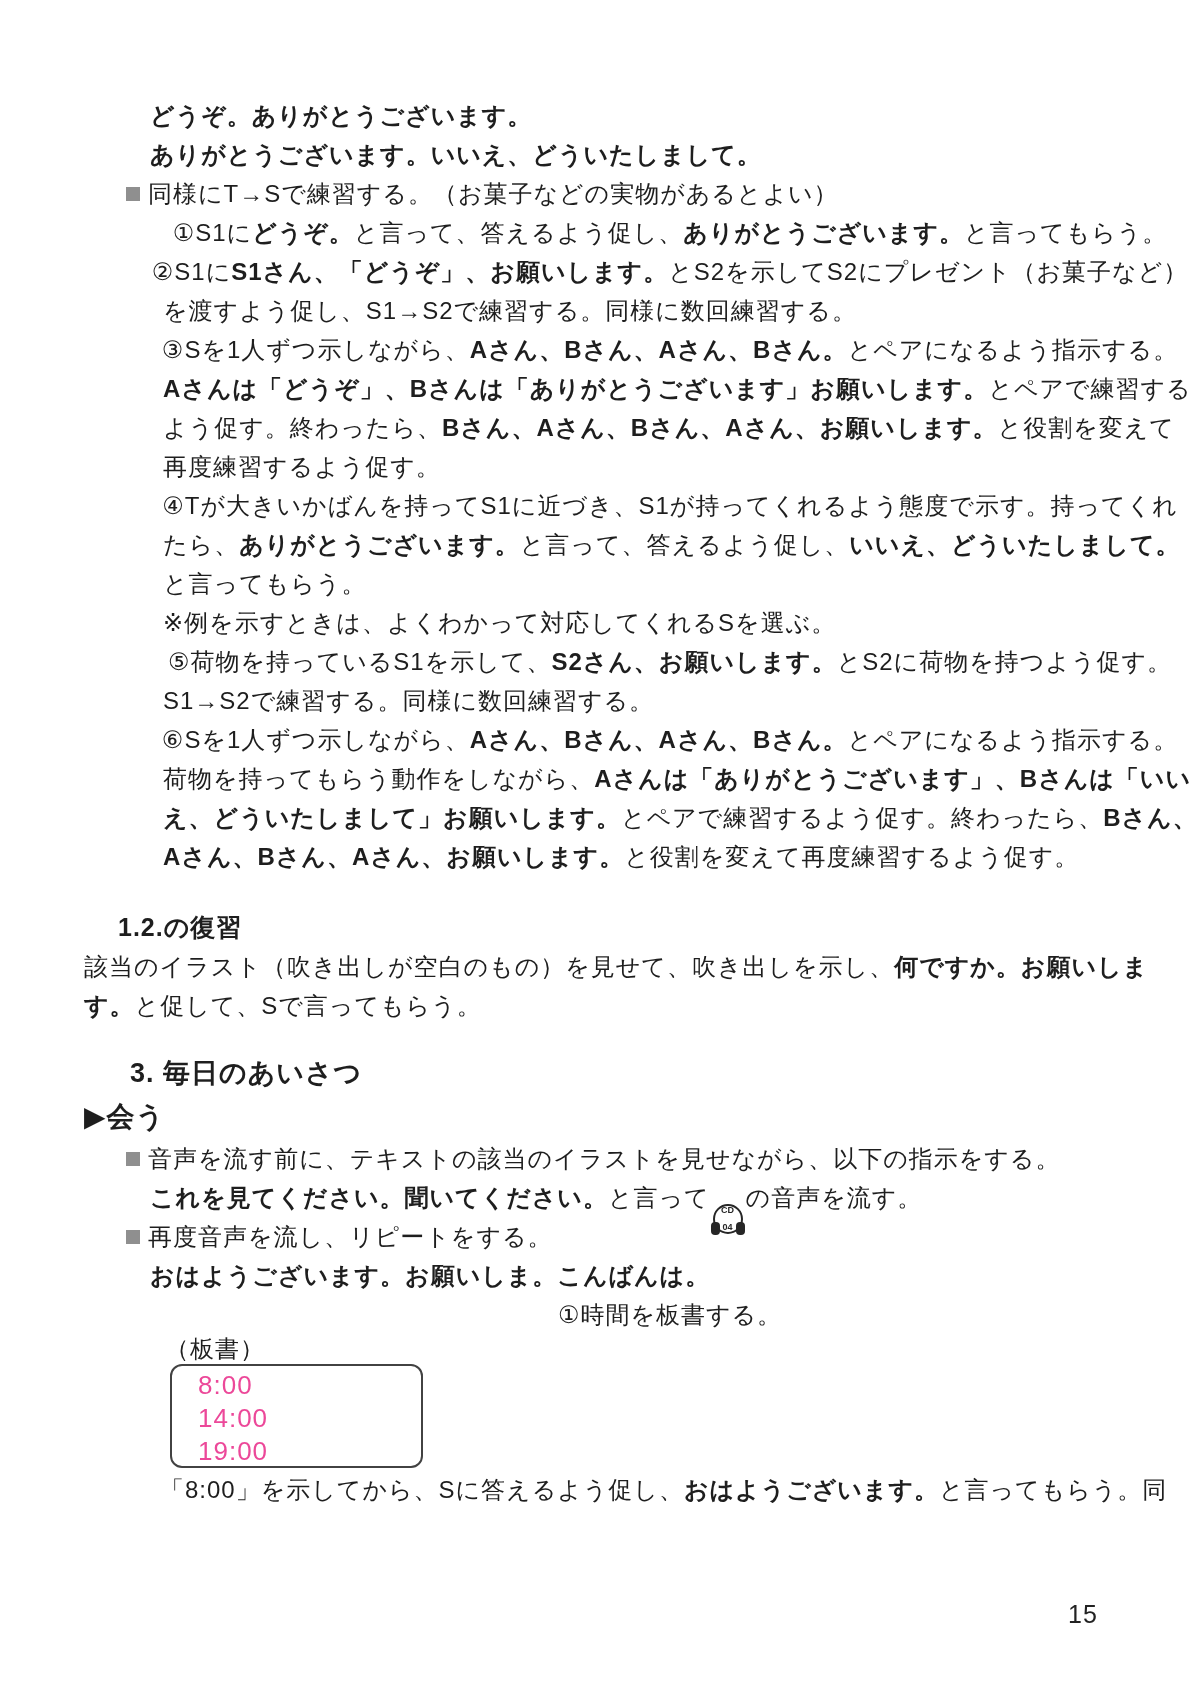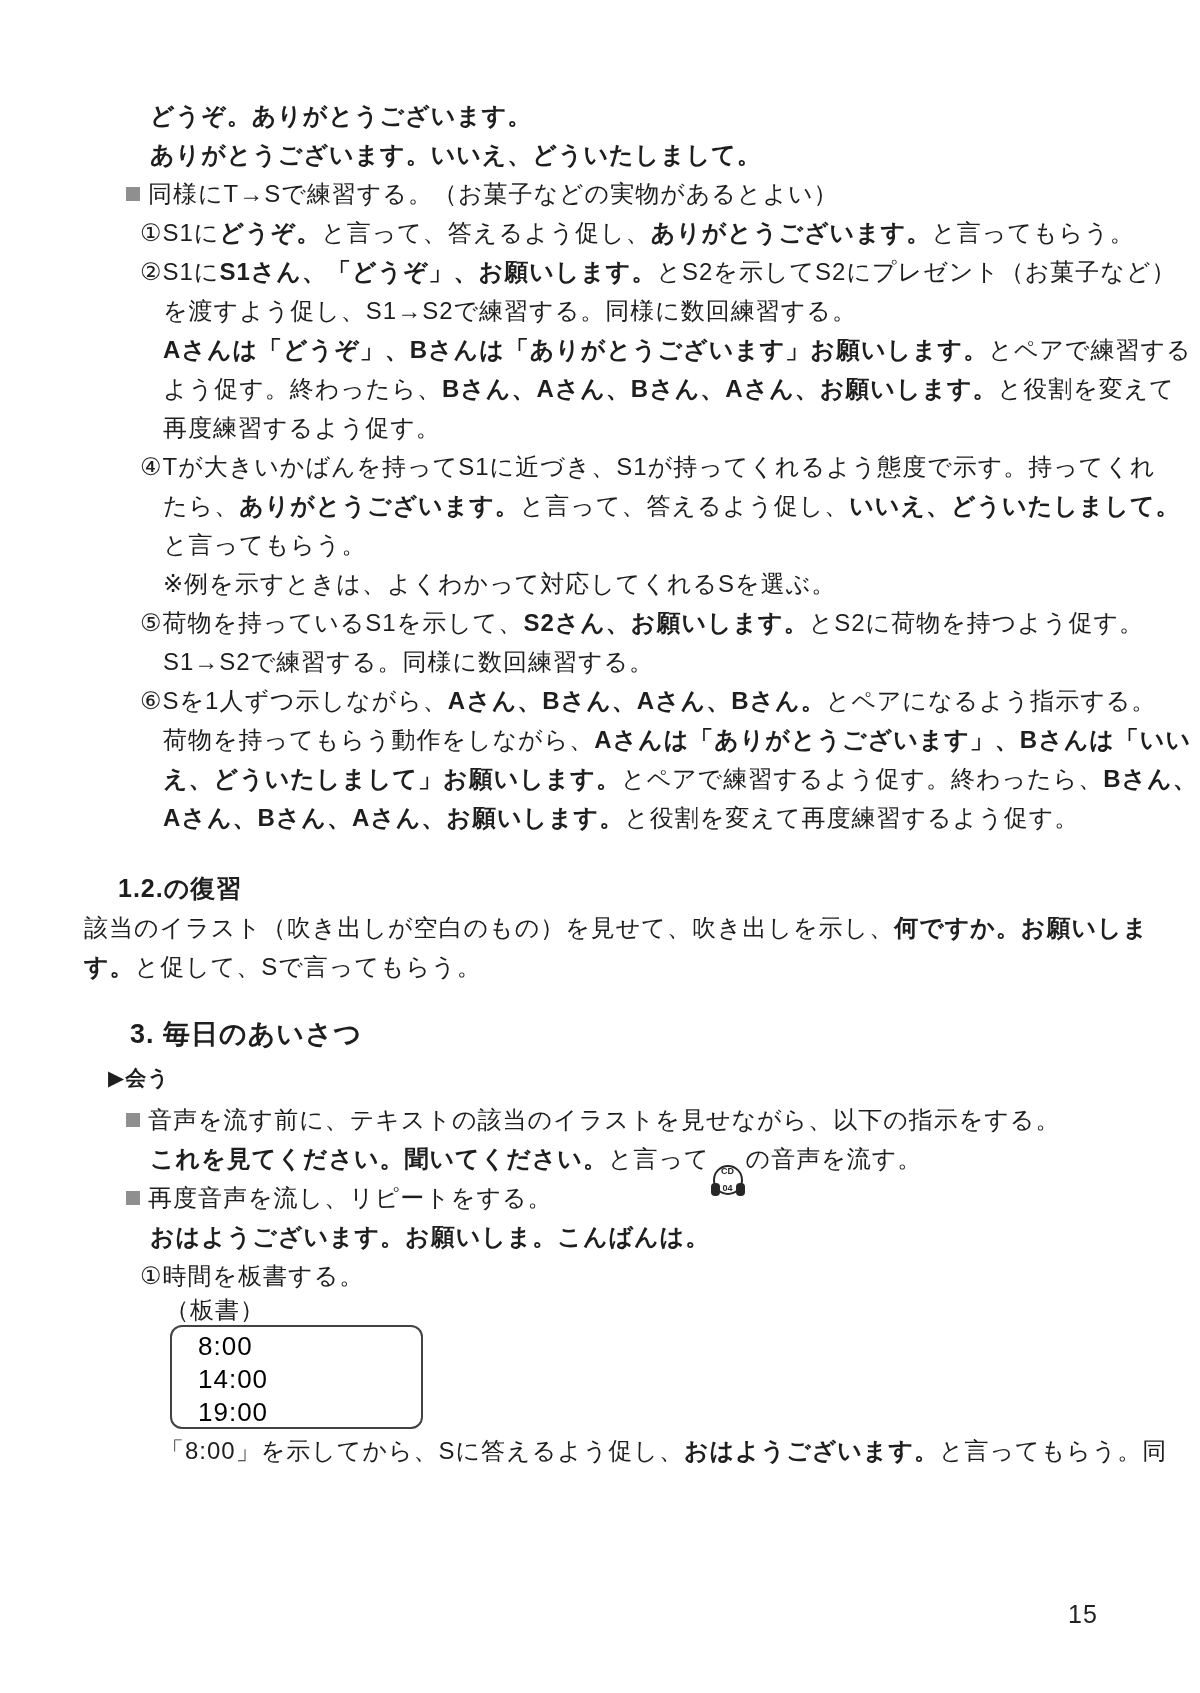--- a/index.html
+++ b/index.html
@@ -20,44 +20,44 @@
   .content{padding-top:96px;}
   .line{
     height:39px;line-height:39px;
     font-size:24px;letter-spacing:1px;
     white-space:nowrap;
   }
   .b{font-weight:700;}
   
   .example{margin-left:150px;}
   .bullet{margin-left:126px;}
-  .num{margin-left:140px;}
+  .num{margin-left:140px;text-align:center;}
   .cont{margin-left:163px;}
   .para{margin-left:84px;}
   .h-sub{margin-left:118px;font-size:25px;}
   .h-num{margin-left:130px;font-size:27px;height:44px;line-height:44px;}
-  .h-arrow{margin-left:108px;font-size:21px;height:44px;line-height:44px;}
+  .h-arrow{margin-left:84px;font-size:28px;height:44px;line-height:44px;}
   .board-label{margin-left:165px;height:30px;line-height:30px;}
   .board-cont{margin-left:160px;margin-top:2px;}
   
   .bullet-square{
     display:inline-block;width:14px;height:14px;
     background:var(--bullet);
     margin-right:8px;vertical-align:1px;
   }
   
   .board-box{
     margin-left:170px;width:253px;height:104px;
     box-sizing:border-box;
     border:2px solid var(--box-border);
     border-radius:12px;
     padding:3px 0 0 26px;
     background:#fff;
   }
-  .board-row{height:33px;line-height:33px;font-size:26px;letter-spacing:1px;color:#000000;}
+  .board-row{height:33px;line-height:33px;font-size:26px;letter-spacing:1px;color:#ec4899;}
   
   .cd-icon{
     display:inline-flex;flex-direction:column;align-items:center;justify-content:space-between;
     width:30px;height:30px;box-sizing:border-box;
     border:2px solid #262626;border-radius:50%;
     background:#fff;position:relative;
     vertical-align:-7px;margin:0 3px;
   }
   .cd-icon::before,.cd-icon::after{
     content:"";position:absolute;bottom:-3px;width:9px;height:13px;
@@ -75,20 +75,21 @@
 <body>
 
 <div class="page">
   <div class="content" id="content">
       <div class="line example"><span class="b">どうぞ。ありがとうございます。</span></div>
       <div class="line example"><span class="b">ありがとうございます。いいえ、どういたしまして。</span></div>
       <div class="line bullet"><span class="bullet-square"></span><span>同様にT→Sで練習する。（お菓子などの実物があるとよい）</span></div>
       <div class="line num"><span>①S1に</span><span class="b">どうぞ。</span><span>と言って、答えるよう促し、</span><span class="b">ありがとうございます。</span><span>と言ってもらう。</span></div>
       <div class="line num"><span>②S1に</span><span class="b">S1さん、「どうぞ」、お願いします。</span><span>とS2を示してS2にプレゼント（お菓子など）</span></div>
       <div class="line cont"><span>を渡すよう促し、S1→S2で練習する。同様に数回練習する。</span></div>
+      <div class="line num"><span>③Sを1人ずつ示しながら、</span><span class="b">Aさん、Bさん、Aさん、Bさん。</span><span>とペアになるよう指示する。</span></div>
       <div class="line cont"><span class="b">Aさんは「どうぞ」、Bさんは「ありがとうございます」お願いします。</span><span>とペアで練習する</span></div>
       <div class="line cont"><span>よう促す。終わったら、</span><span class="b">Bさん、Aさん、Bさん、Aさん、お願いします。</span><span>と役割を変えて</span></div>
       <div class="line cont"><span>再度練習するよう促す。</span></div>
       <div class="line num"><span>④Tが大きいかばんを持ってS1に近づき、S1が持ってくれるよう態度で示す。持ってくれ</span></div>
       <div class="line cont"><span>たら、</span><span class="b">ありがとうございます。</span><span>と言って、答えるよう促し、</span><span class="b">いいえ、どういたしまして。</span></div>
       <div class="line cont"><span>と言ってもらう。</span></div>
       <div class="line cont"><span>※例を示すときは、よくわかって対応してくれるSを選ぶ。</span></div>
       <div class="line num"><span>⑤荷物を持っているS1を示して、</span><span class="b">S2さん、お願いします。</span><span>とS2に荷物を持つよう促す。</span></div>
       <div class="line cont"><span>S1→S2で練習する。同様に数回練習する。</span></div>
       <div class="line num"><span>⑥Sを1人ずつ示しながら、</span><span class="b">Aさん、Bさん、Aさん、Bさん。</span><span>とペアになるよう指示する。</span></div>

